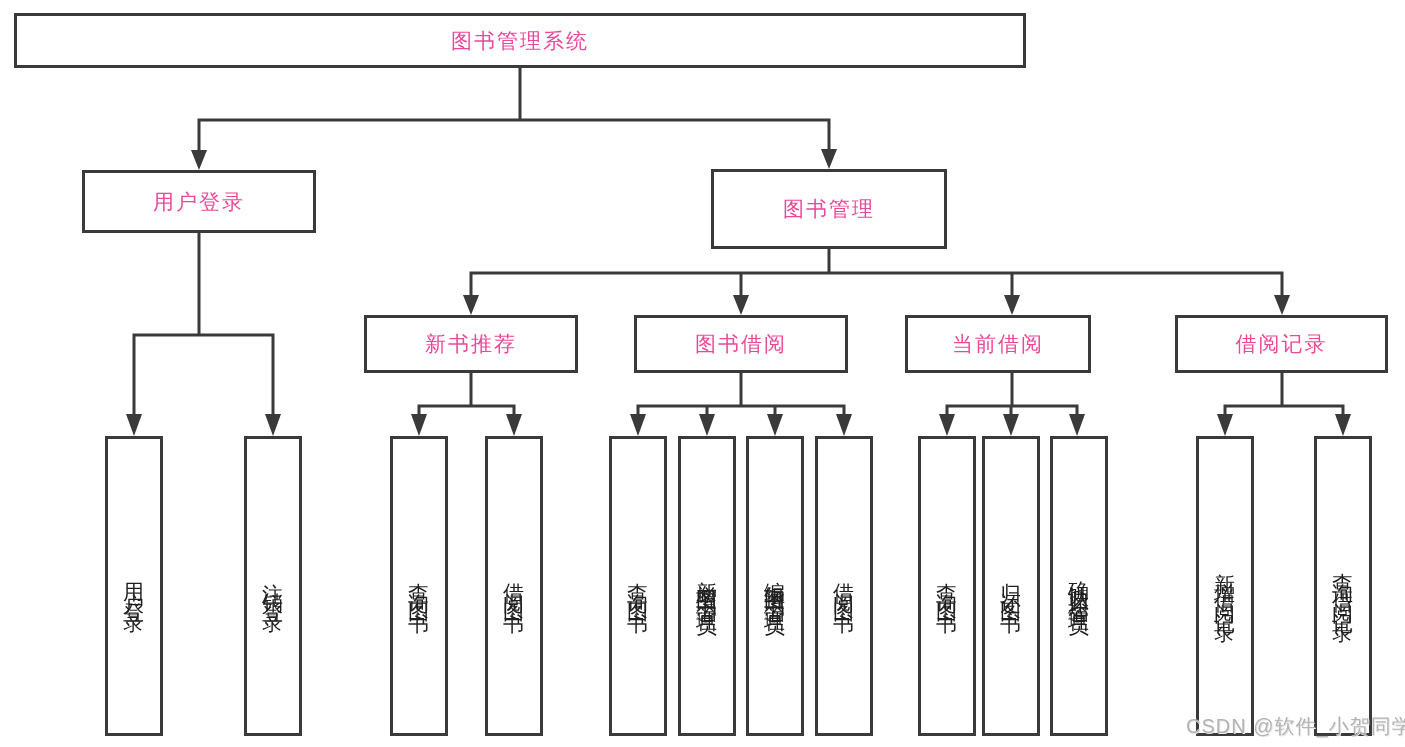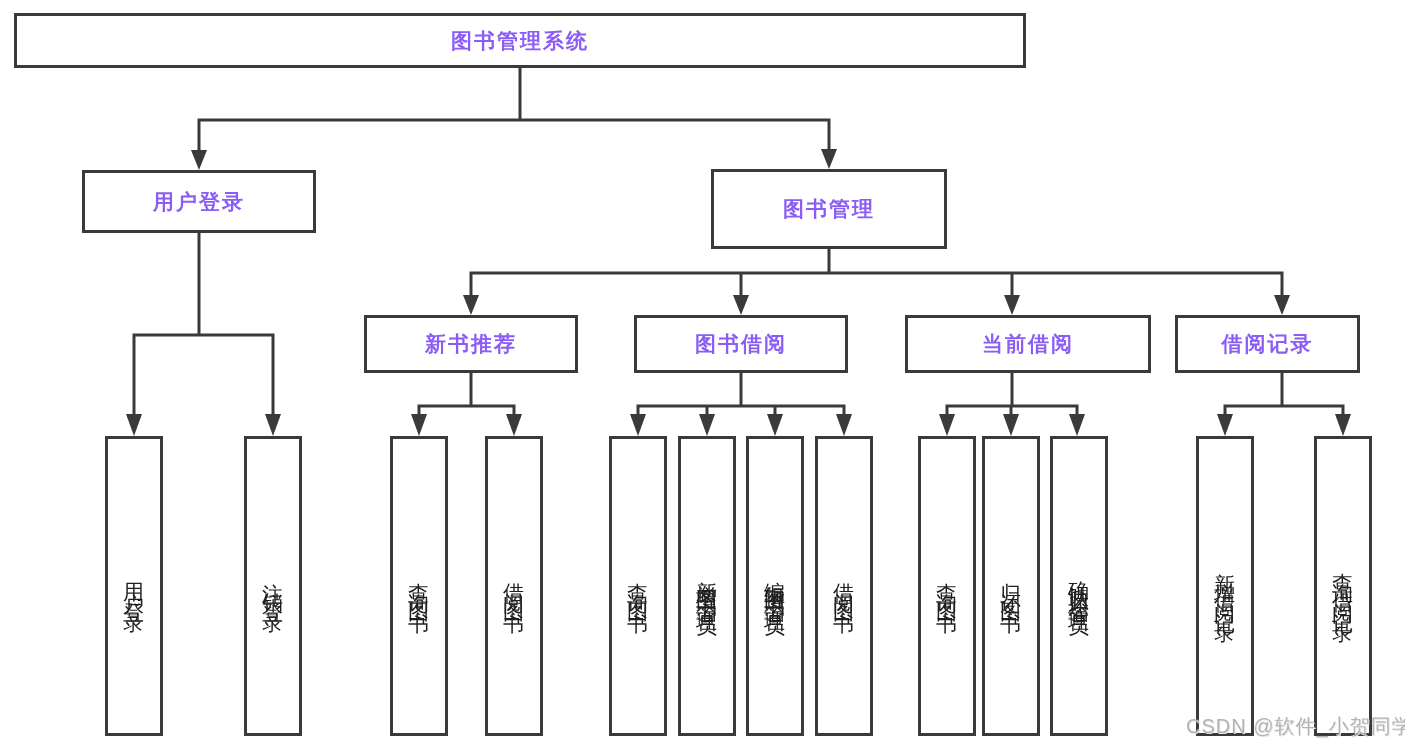--- a/index.html
+++ b/index.html
@@ -28,24 +28,23 @@
     box-sizing: border-box;
     border: 3px solid #3a3a3a;
     background: #ffffff;
     display: flex;
     align-items: center;
     justify-content: center;
     z-index: 2;
   }
   .node .lbl {
     font-size: 21px;
-    color: #8b5cf6;
+    color: #ec4899;
     letter-spacing: 2px;
     white-space: nowrap;
-    font-weight: bold;
   }
   .node-v {
     position: absolute;
     box-sizing: border-box;
     border: 3px solid #3a3a3a;
     background: #ffffff;
     width: 58px;
     top: 436px;
     height: 300px;
     display: flex;
@@ -64,22 +63,22 @@
   }
   .node-v .lbl.long {
     letter-spacing: 5px;
   }
   
   #box-root        { left: 14px;  top: 13px;  width: 1012px; height: 55px; }
   #box-user-login  { left: 82px;  top: 170px; width: 234px;  height: 63px; }
   #box-book-mgmt   { left: 711px; top: 169px; width: 236px;  height: 80px; }
   #box-new-rec     { left: 364px; top: 315px; width: 214px;  height: 58px; }
   #box-borrowing   { left: 634px; top: 315px; width: 214px;  height: 58px; }
-  #box-current     { left: 905px; top: 315px; width: 246px;  height: 58px; }
-  #box-records     { left: 1175px;top: 315px; width: 185px;  height: 58px; }
+  #box-current     { left: 905px; top: 315px; width: 186px;  height: 58px; }
+  #box-records     { left: 1175px;top: 315px; width: 213px;  height: 58px; }
   
   #leaf-1  { left: 105px; }
   #leaf-2  { left: 244px; }
   #leaf-3  { left: 390px; }
   #leaf-4  { left: 485px; }
   #leaf-5  { left: 609px; }
   #leaf-6  { left: 678px; }
   #leaf-7  { left: 746px; }
   #leaf-8  { left: 815px; }
   #leaf-9  { left: 918px; }

